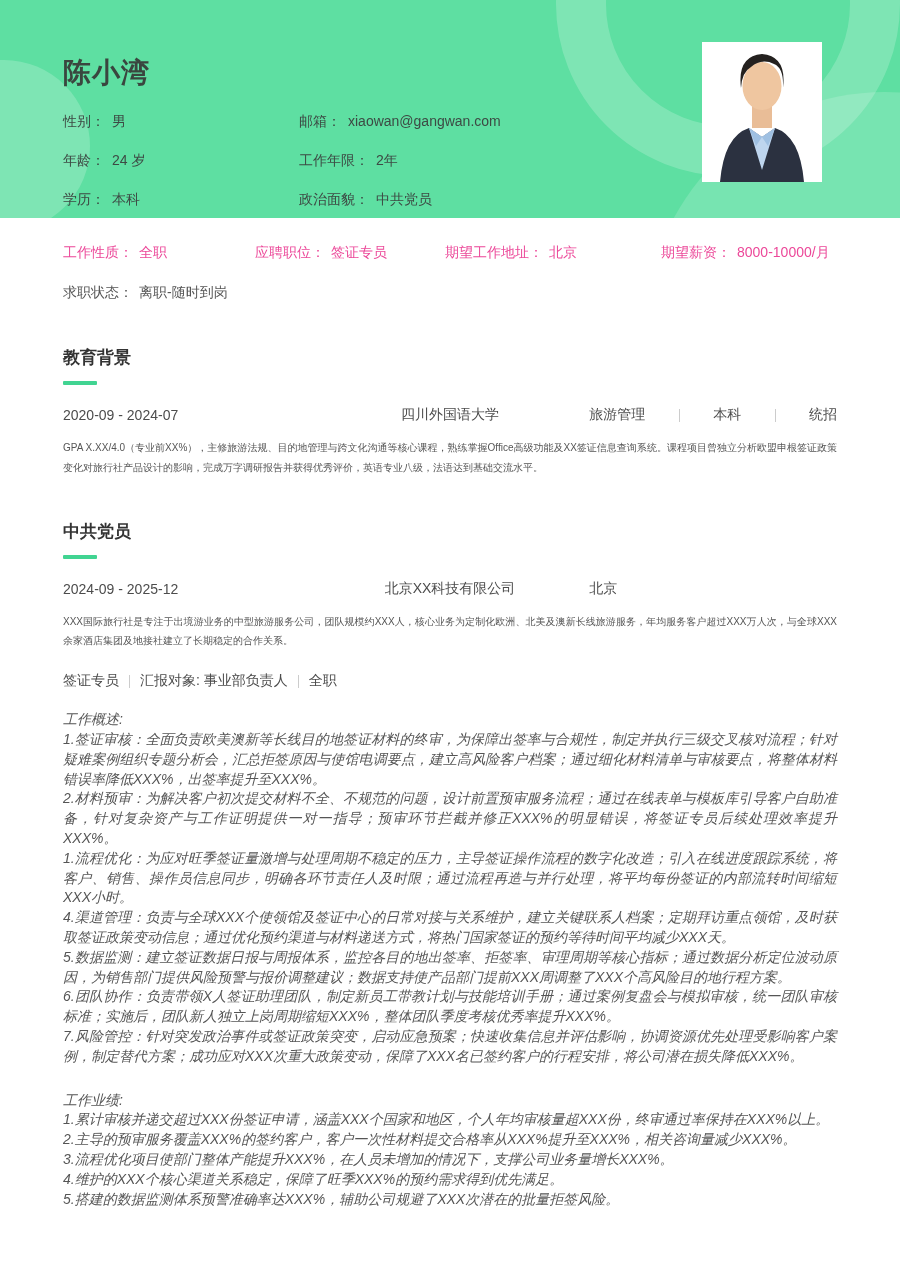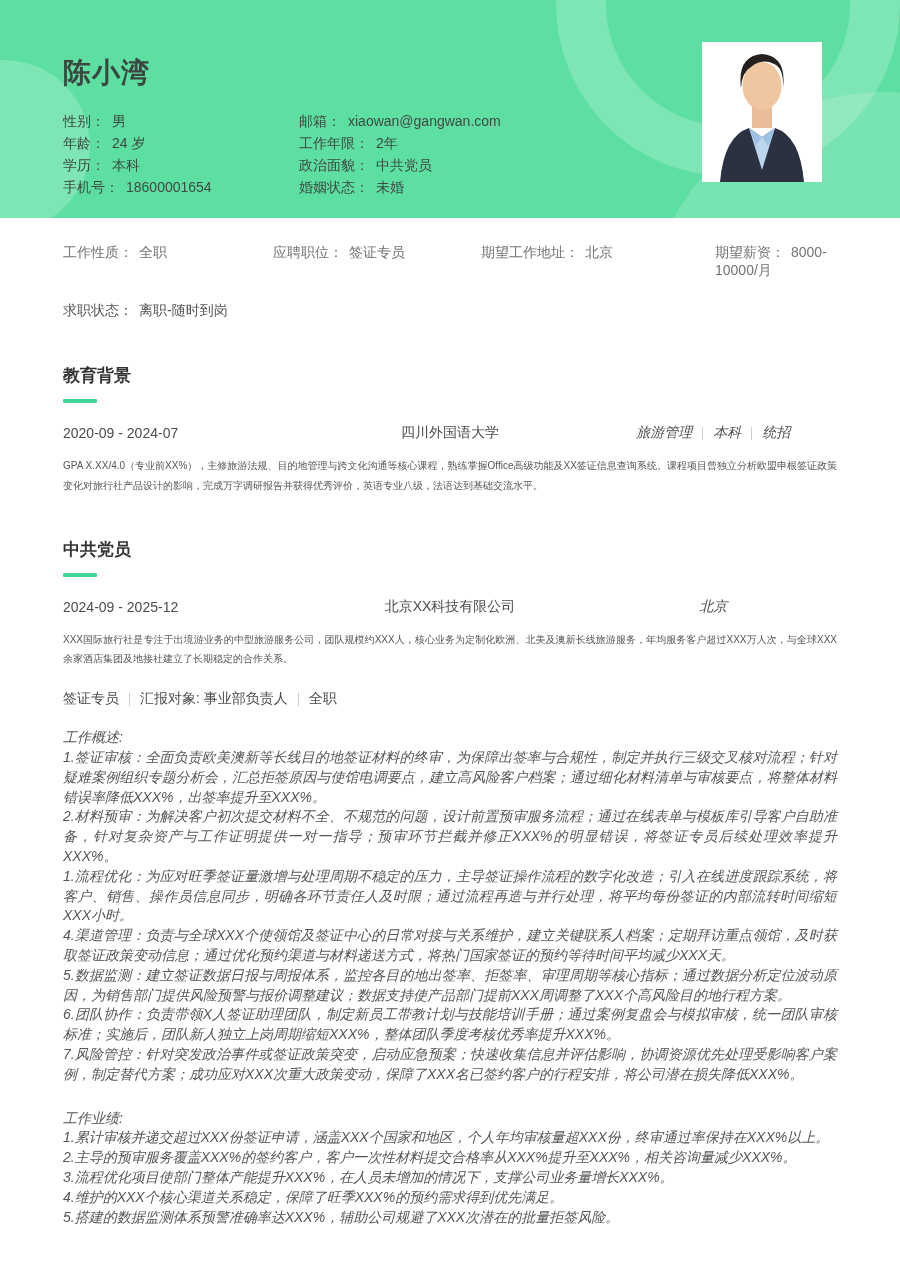--- a/index.html
+++ b/index.html
@@ -27,21 +27,21 @@
     position:relative;
     padding-top:43px;
     font-size:28px; font-weight:bold; color:#3A463F;
     letter-spacing:1px;
   }
   .header-info {
     position:relative;
     margin-top:21px;
     display:grid;
     grid-template-columns:236px 330px;
-    row-gap:4px;
+    row-gap:21px;
     font-size:14px; color:#3D4A44;
     width:566px;
   }
   .info-item { white-space:nowrap; }
   .info-item .val { margin-left:7px; }
 
   .profile-photo {
     position:absolute; top:42px; right:78px;
     width:120px; height:140px;
     background:#ffffff;
@@ -56,34 +56,34 @@
   .section-underline { width:34px; height:4px; background:#41D492; margin-top:12px; border-radius:1px; }
 
   .sec-intent   { margin-top:26px; }
   .sec-edu      { margin-top:44px; }
   .sec-work     { margin-top:42px; }
 
   .intent-grid {
     display:grid;
     grid-template-columns:192px 190px 216px 1fr;
     margin-top:21px;
-    font-size:14px; color:#737373;gap:18px;
+    font-size:14px; color:#ec4899;
   }
   .intent-grid .cell-right { text-align:left; }
   .intent-row2 { margin-top:22px; font-size:14px; color:#555555; }
   .fld .val { margin-left:6px; }
 
   .exp-row {
     display:flex; justify-content:space-between; align-items:center;
     margin-top:21px;
     font-size:14px; color:#4c4c4c;
   }
   .exp-row .col-l { width:32%; text-align:left; }
   .exp-row .col-m { width:36%; text-align:center; }
-  .exp-row .col-r { width:32%; text-align:right; display:flex; justify-content:center; align-items:center;font-style:italic; }
+  .exp-row .col-r { width:32%; text-align:right; display:flex; justify-content:space-between; align-items:center; }
 
   .vsep {
     display:inline-block; width:1px; height:13px;
     background:#cccccc; margin:0 10px; vertical-align:-2px;
   }
 
   .para {
     margin-top:14px;
     font-size:10px; line-height:19.8px; color:#555555;
     text-align:justify;

